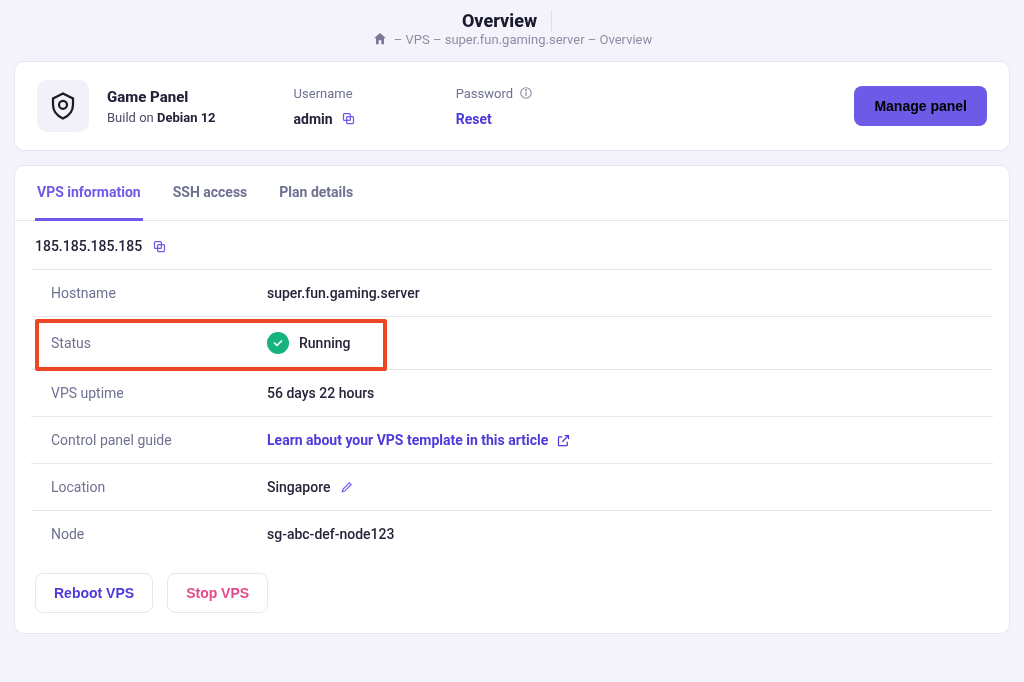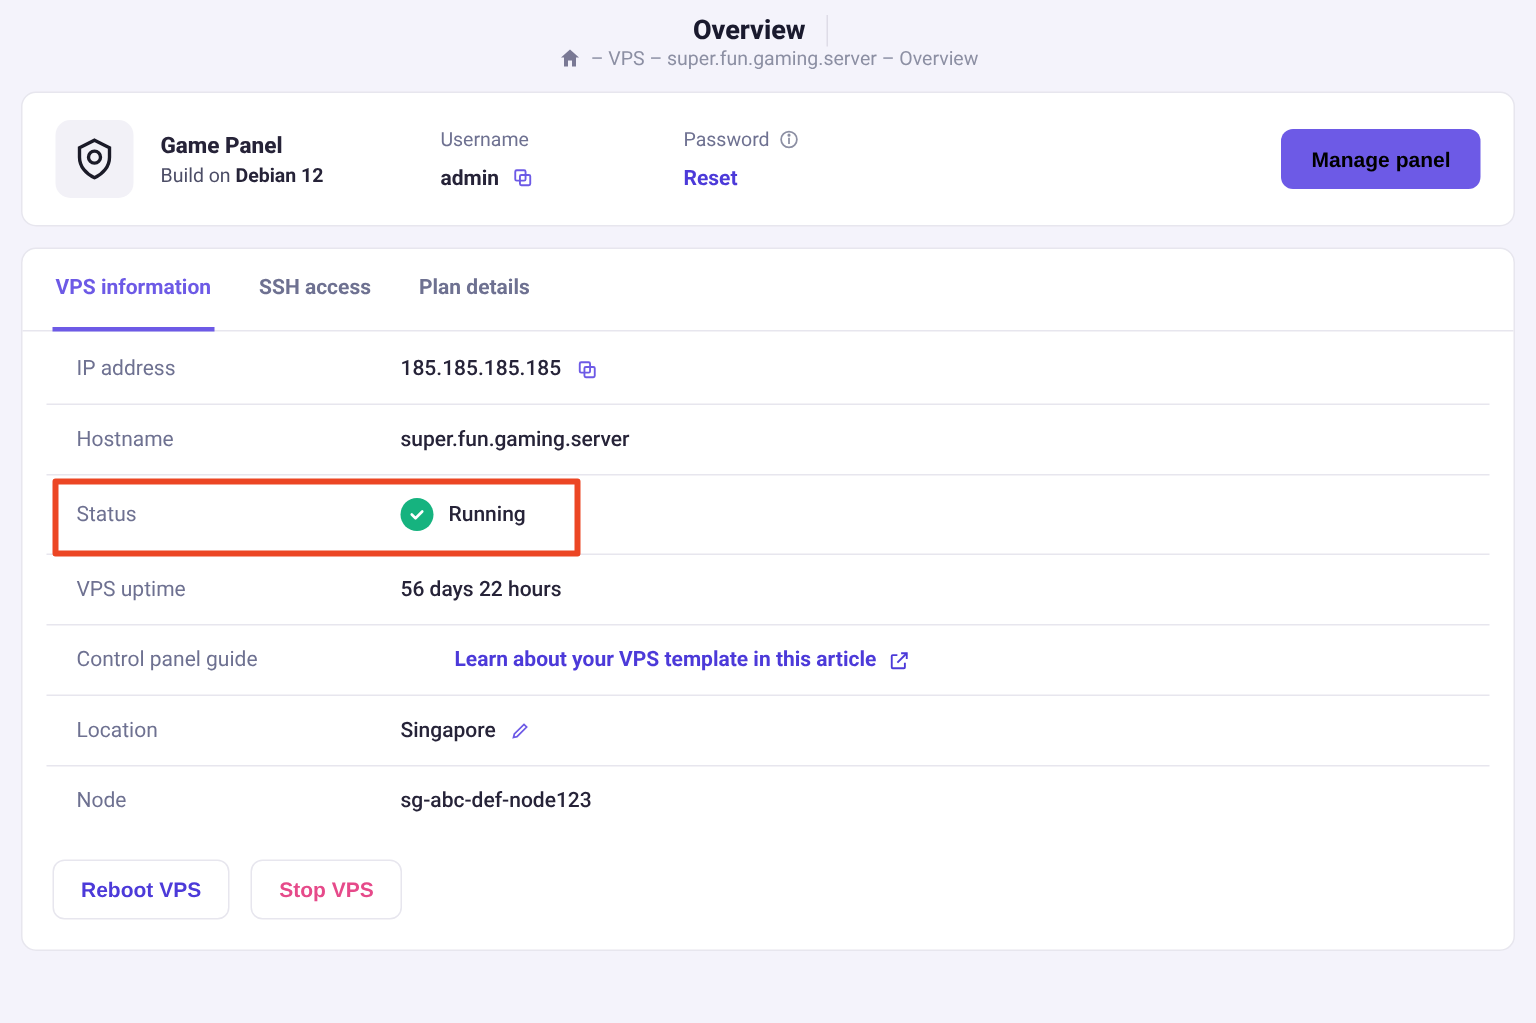--- a/index.html
+++ b/index.html
@@ -86,21 +86,21 @@
   .edit-icon{color:var(--purple);display:inline-flex;cursor:pointer;}
   .status-badge{
     width:22px;height:22px;border-radius:50%;background:var(--green);
     display:flex;align-items:center;justify-content:center;color:#fff;
   }
   .highlight{
     border:4px solid var(--red-highlight);border-radius:2px;
     position:absolute;pointer-events:none;
   }
   .pos-rel{position:relative;}
-  .ext-link{display:inline-flex;align-items:center;gap:8px;color:var(--purple-dark);font-weight:700;margin-left:36px;}
+  .ext-link{display:inline-flex;align-items:center;gap:8px;color:var(--purple-dark);font-weight:700;}
   .info-icon{display:inline-flex;color:var(--muted2);}
   .actions{display:flex;gap:14px;padding:16px 20px 0 20px;}
   .btn-outline{
     background:#fff;border:1px solid var(--border);border-radius:8px;
     padding:11px 18px;font-weight:700;font-size:14px;cursor:pointer;
   }
   .btn-purple-text{color:var(--purple-dark);}
   .btn-pink-text{color:var(--pink);}
   svg{display:block;}
 </style>
@@ -167,21 +167,20 @@
 
   <div class="tabs">
     <div class="tab active">VPS information</div>
     <div class="tab">SSH access</div>
     <div class="tab">Plan details</div>
   </div>
 
   <div class="rows">
 
     <div class="row">
-      <div class="row-label">IP address</div>
       <div class="row-val">
         <span>185.185.185.185</span>
         <span class="copy-icon">
           <svg width="15" height="15" viewBox="0 0 24 24" fill="none" stroke="currentColor" stroke-width="2">
                 <rect x="9" y="9" width="11" height="11" rx="1.5"></rect>
                 <rect x="4" y="4" width="11" height="11" rx="1.5"></rect>
               </svg>
         </span>
       </div>
     </div>

